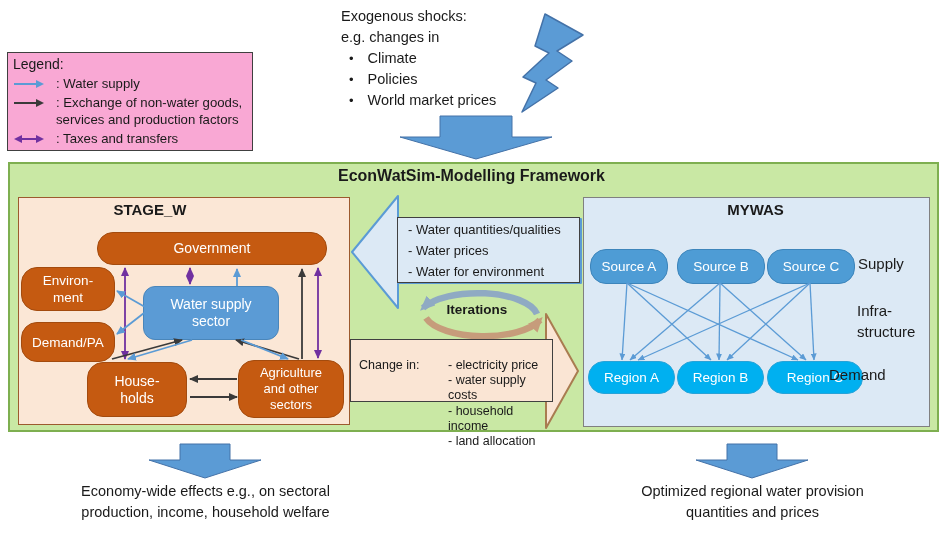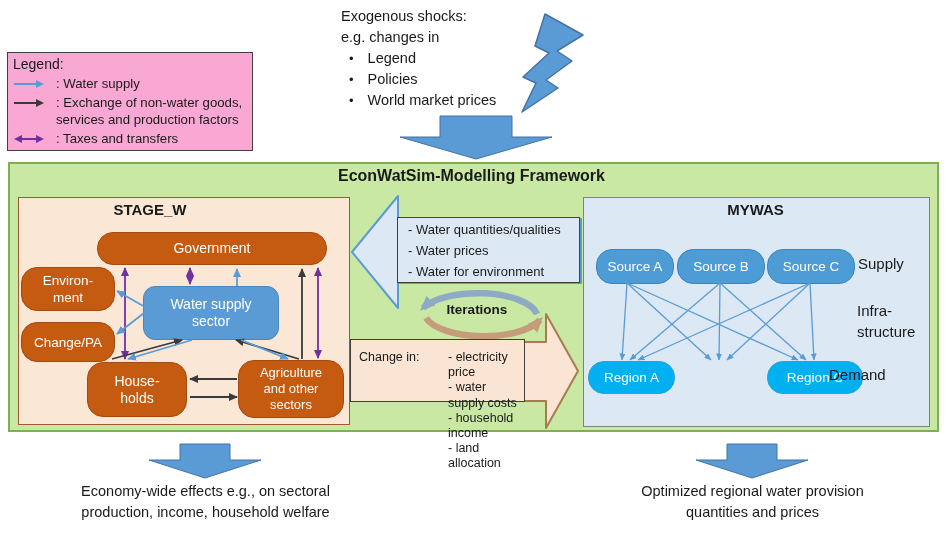--- a/index.html
+++ b/index.html
@@ -37,23 +37,23 @@
   
   #exo{left:341px;top:6px;width:220px;font-size:14.5px;line-height:21px;z-index:3;}
   .bullet-row{display:flex;gap:14px;padding-left:8px;}
   .bullet-row .dot{font-size:13px;}
   
   #wq-box{left:397px;top:217px;width:183px;height:66px;background:var(--left-arrow-bg);
           border:1.5px solid var(--textbox-border);z-index:3;box-sizing:border-box;
           padding:1px 0 0 10px;font-size:13px;line-height:21px;}
   #iterations-label{left:428px;top:302px;width:98px;text-align:center;font-weight:bold;
           font-size:13.5px;z-index:3;}
-  #chg-box{left:350px;top:339px;width:175px;height:63px;background:var(--right-arrow-bg);
+  #chg-box{left:350px;top:339px;width:203px;height:63px;background:var(--right-arrow-bg);
           border:1.5px solid var(--textbox-border);z-index:3;box-sizing:border-box;
-          padding:10px 0 0 8px;font-size:12.5px;display:flex;gap:6px;}
+          padding:18px 0 0 8px;font-size:12.5px;display:flex;gap:6px;}
   #chg-box .chg-label{flex:0 0 72px;}
   #chg-box .chg-items{line-height:15.2px;margin-left:11px;}
   
   .caption{position:absolute;width:355px;text-align:center;font-size:14.5px;line-height:21px;z-index:3;}
   #caption-left{left:28px;top:481px;}
   #caption-right{left:575px;top:481px;}
   
   #overlay{position:absolute;left:0;top:0;width:946px;height:535px;z-index:2;pointer-events:none;}
 </style>
 </head>
@@ -93,43 +93,44 @@
       </svg>
       <div>: Taxes and transfers</div>
     </div>
   </div>
 
   <div class="abs" id="exo">
     <div>Exogenous shocks:</div>
     <div>e.g. changes in</div>
     <div class="bullet-row">
       <span class="dot">•</span>
-      <span>Legend</span>
+      <span>Climate</span>
     </div>
     <div class="bullet-row">
       <span class="dot">•</span>
       <span>Policies</span>
     </div>
     <div class="bullet-row">
       <span class="dot">•</span>
       <span>World market prices</span>
     </div>
   </div>
 
   <div class="obox" style="left:97px;top:232px;width:228px;height:31px;">Government</div>
   <div class="obox" style="left:21px;top:267px;width:92px;height:42px;font-size:13.5px;">Environ-<br>ment</div>
-  <div class="obox" style="left:21px;top:322px;width:92px;height:38px;font-size:13.5px;">Change/PA</div>
+  <div class="obox" style="left:21px;top:322px;width:92px;height:38px;font-size:13.5px;">Demand/PA</div>
   <div class="wbox" style="left:143px;top:286px;width:134px;height:52px;">Water supply<br>sector</div>
   <div class="obox" style="left:87px;top:362px;width:98px;height:53px;">House-<br>holds</div>
   <div class="obox" style="left:238px;top:360px;width:104px;height:56px;font-size:13px;line-height:16px;">Agriculture<br>and other<br>sectors</div>
 
-  <div class="sbox" style="left:590px;top:249px;width:76px;height:33px;margin-left:6px;">Source A</div>
+  <div class="sbox" style="left:590px;top:249px;width:76px;height:33px;">Source A</div>
   <div class="sbox" style="left:677px;top:249px;width:86px;height:33px;">Source B</div>
   <div class="sbox" style="left:767px;top:249px;width:86px;height:33px;">Source C</div>
   <div class="rbox" style="left:588px;top:361px;width:85px;height:31px;">Region A</div>
+  <div class="rbox" style="left:677px;top:361px;width:85px;height:31px;">Region B</div>
   <div class="rbox" style="left:767px;top:361px;width:94px;height:31px;">Region C</div>
 
   <div class="lbl" style="left:858px;top:253px;">Supply</div>
   <div class="lbl" style="left:857px;top:300px;">Infra-<br>structure</div>
   <div class="lbl" style="left:829px;top:364px;">Demand</div>
 
   <div class="abs" id="wq-box">- Water quantities/qualities<br>- Water prices<br>- Water for environment</div>
   <div class="abs" id="iterations-label">Iterations</div>
   <div class="abs" id="chg-box">
     <div class="chg-label">Change in:</div>

